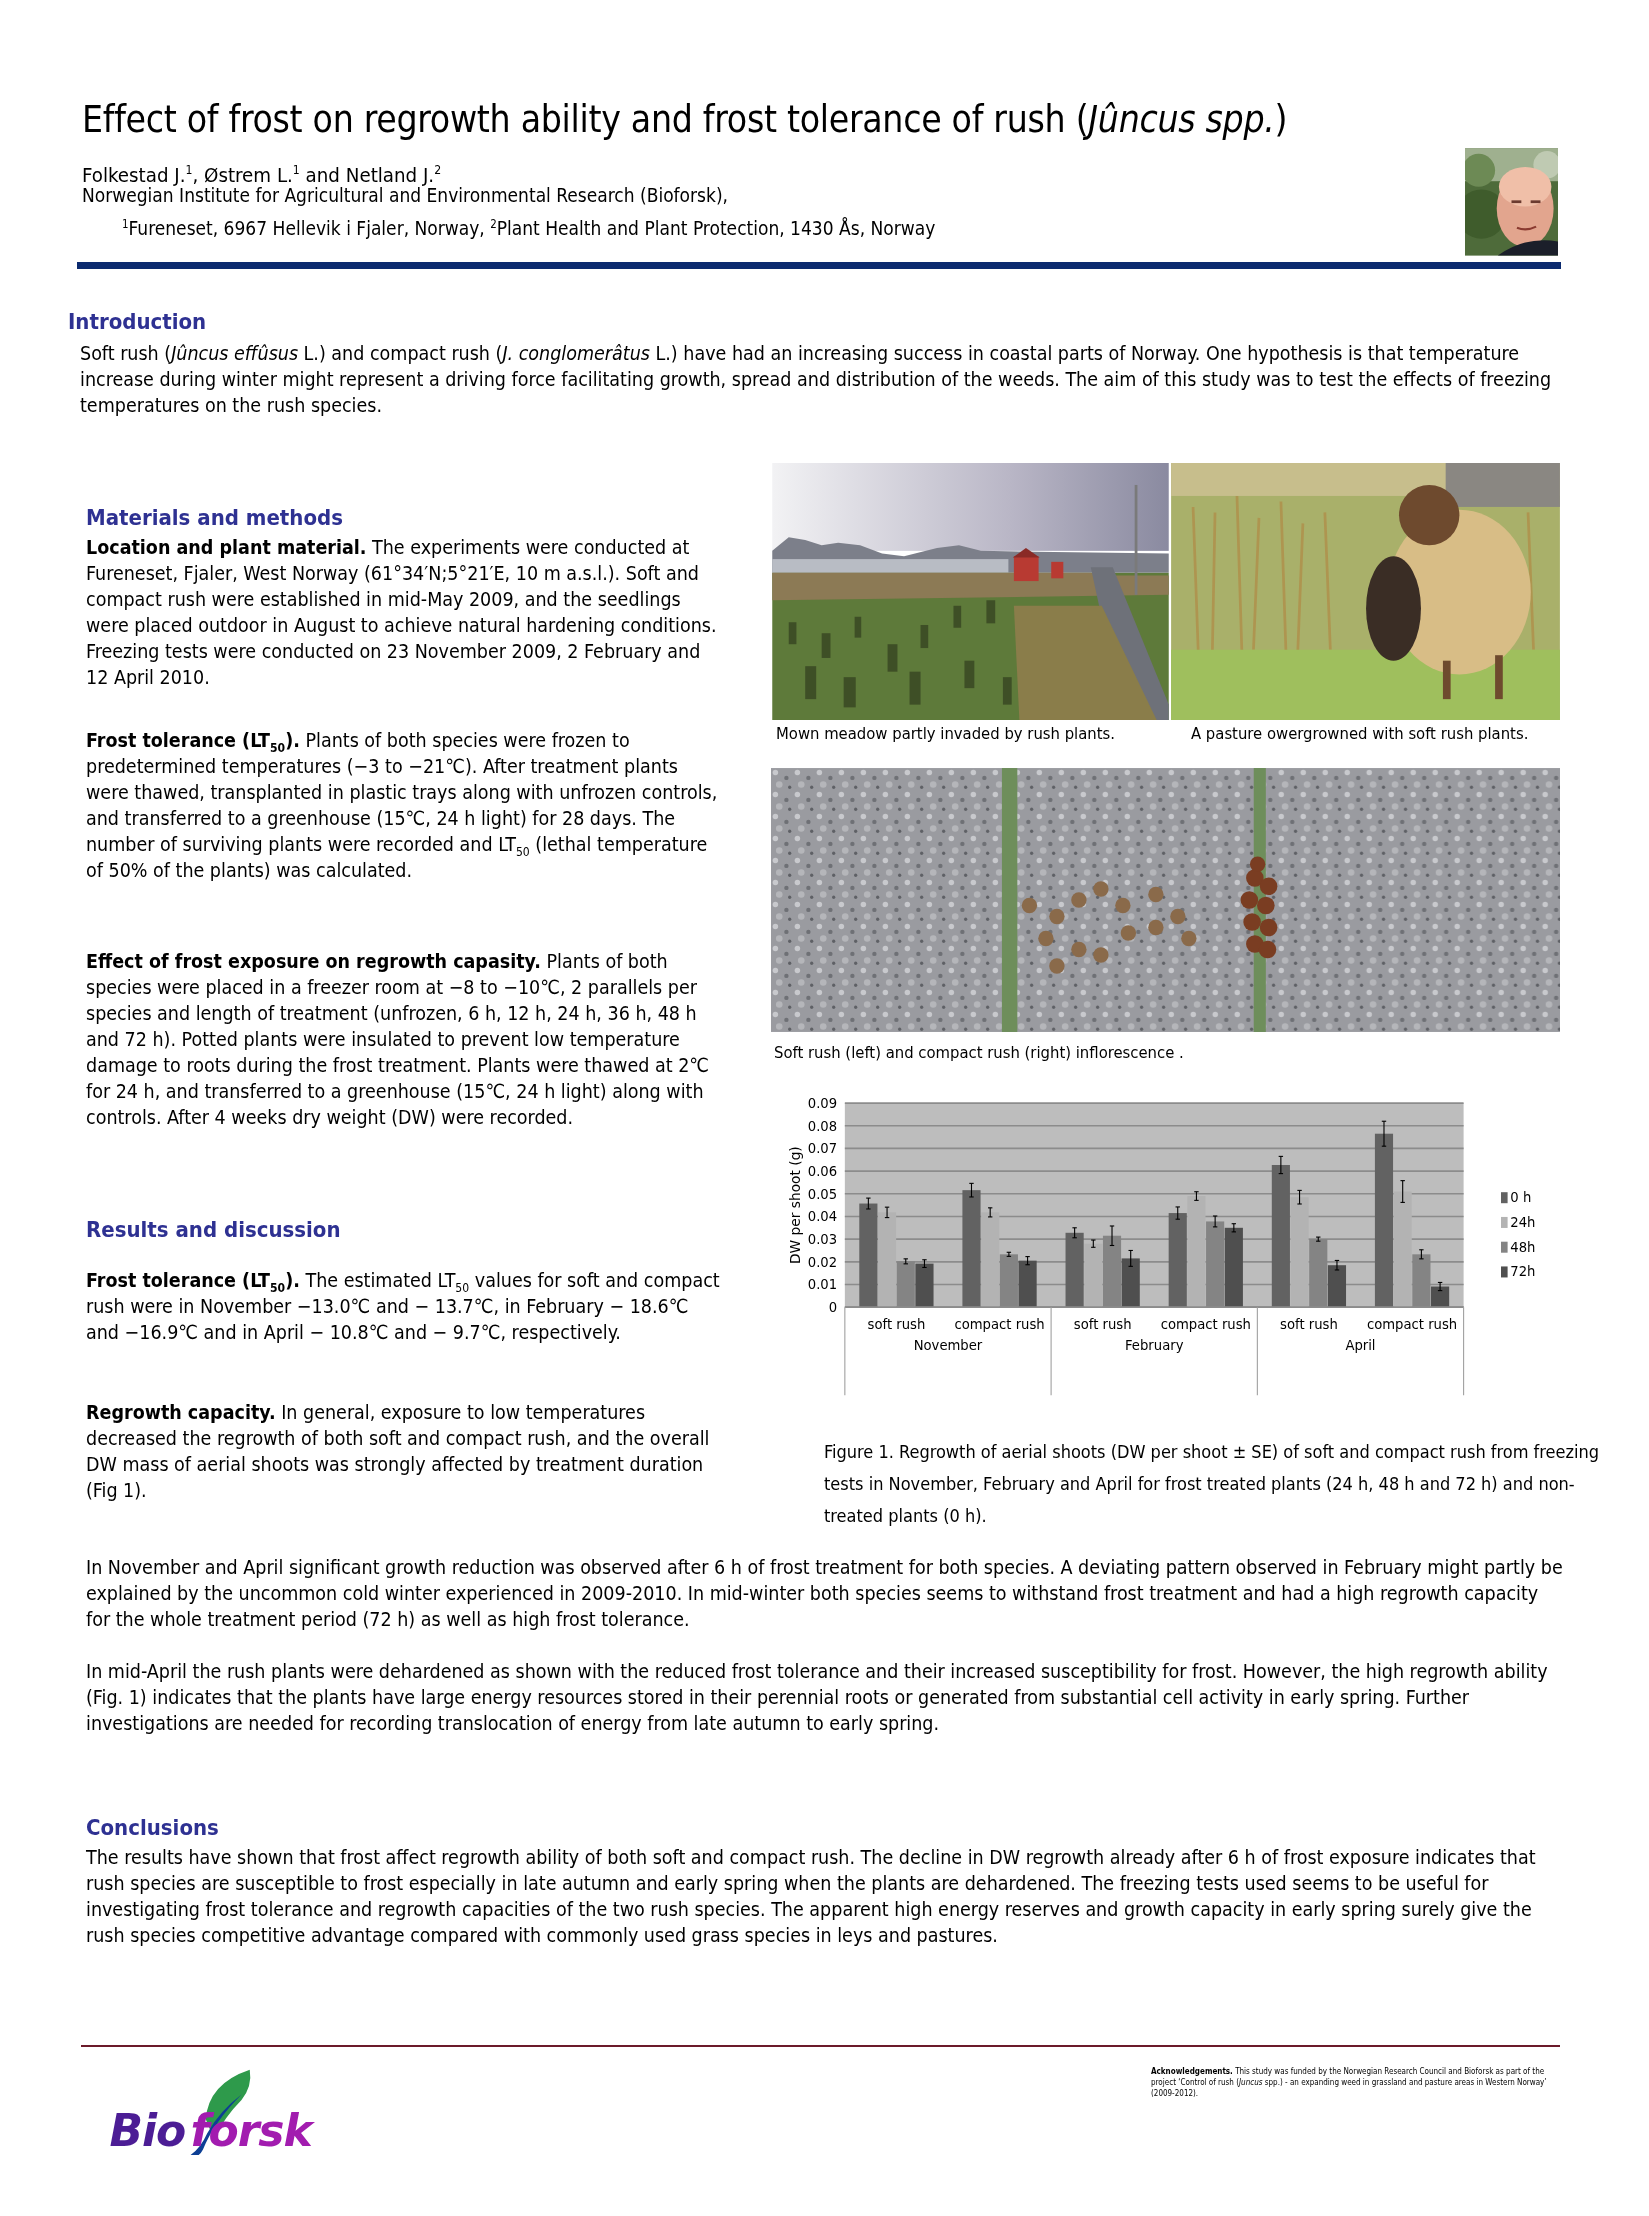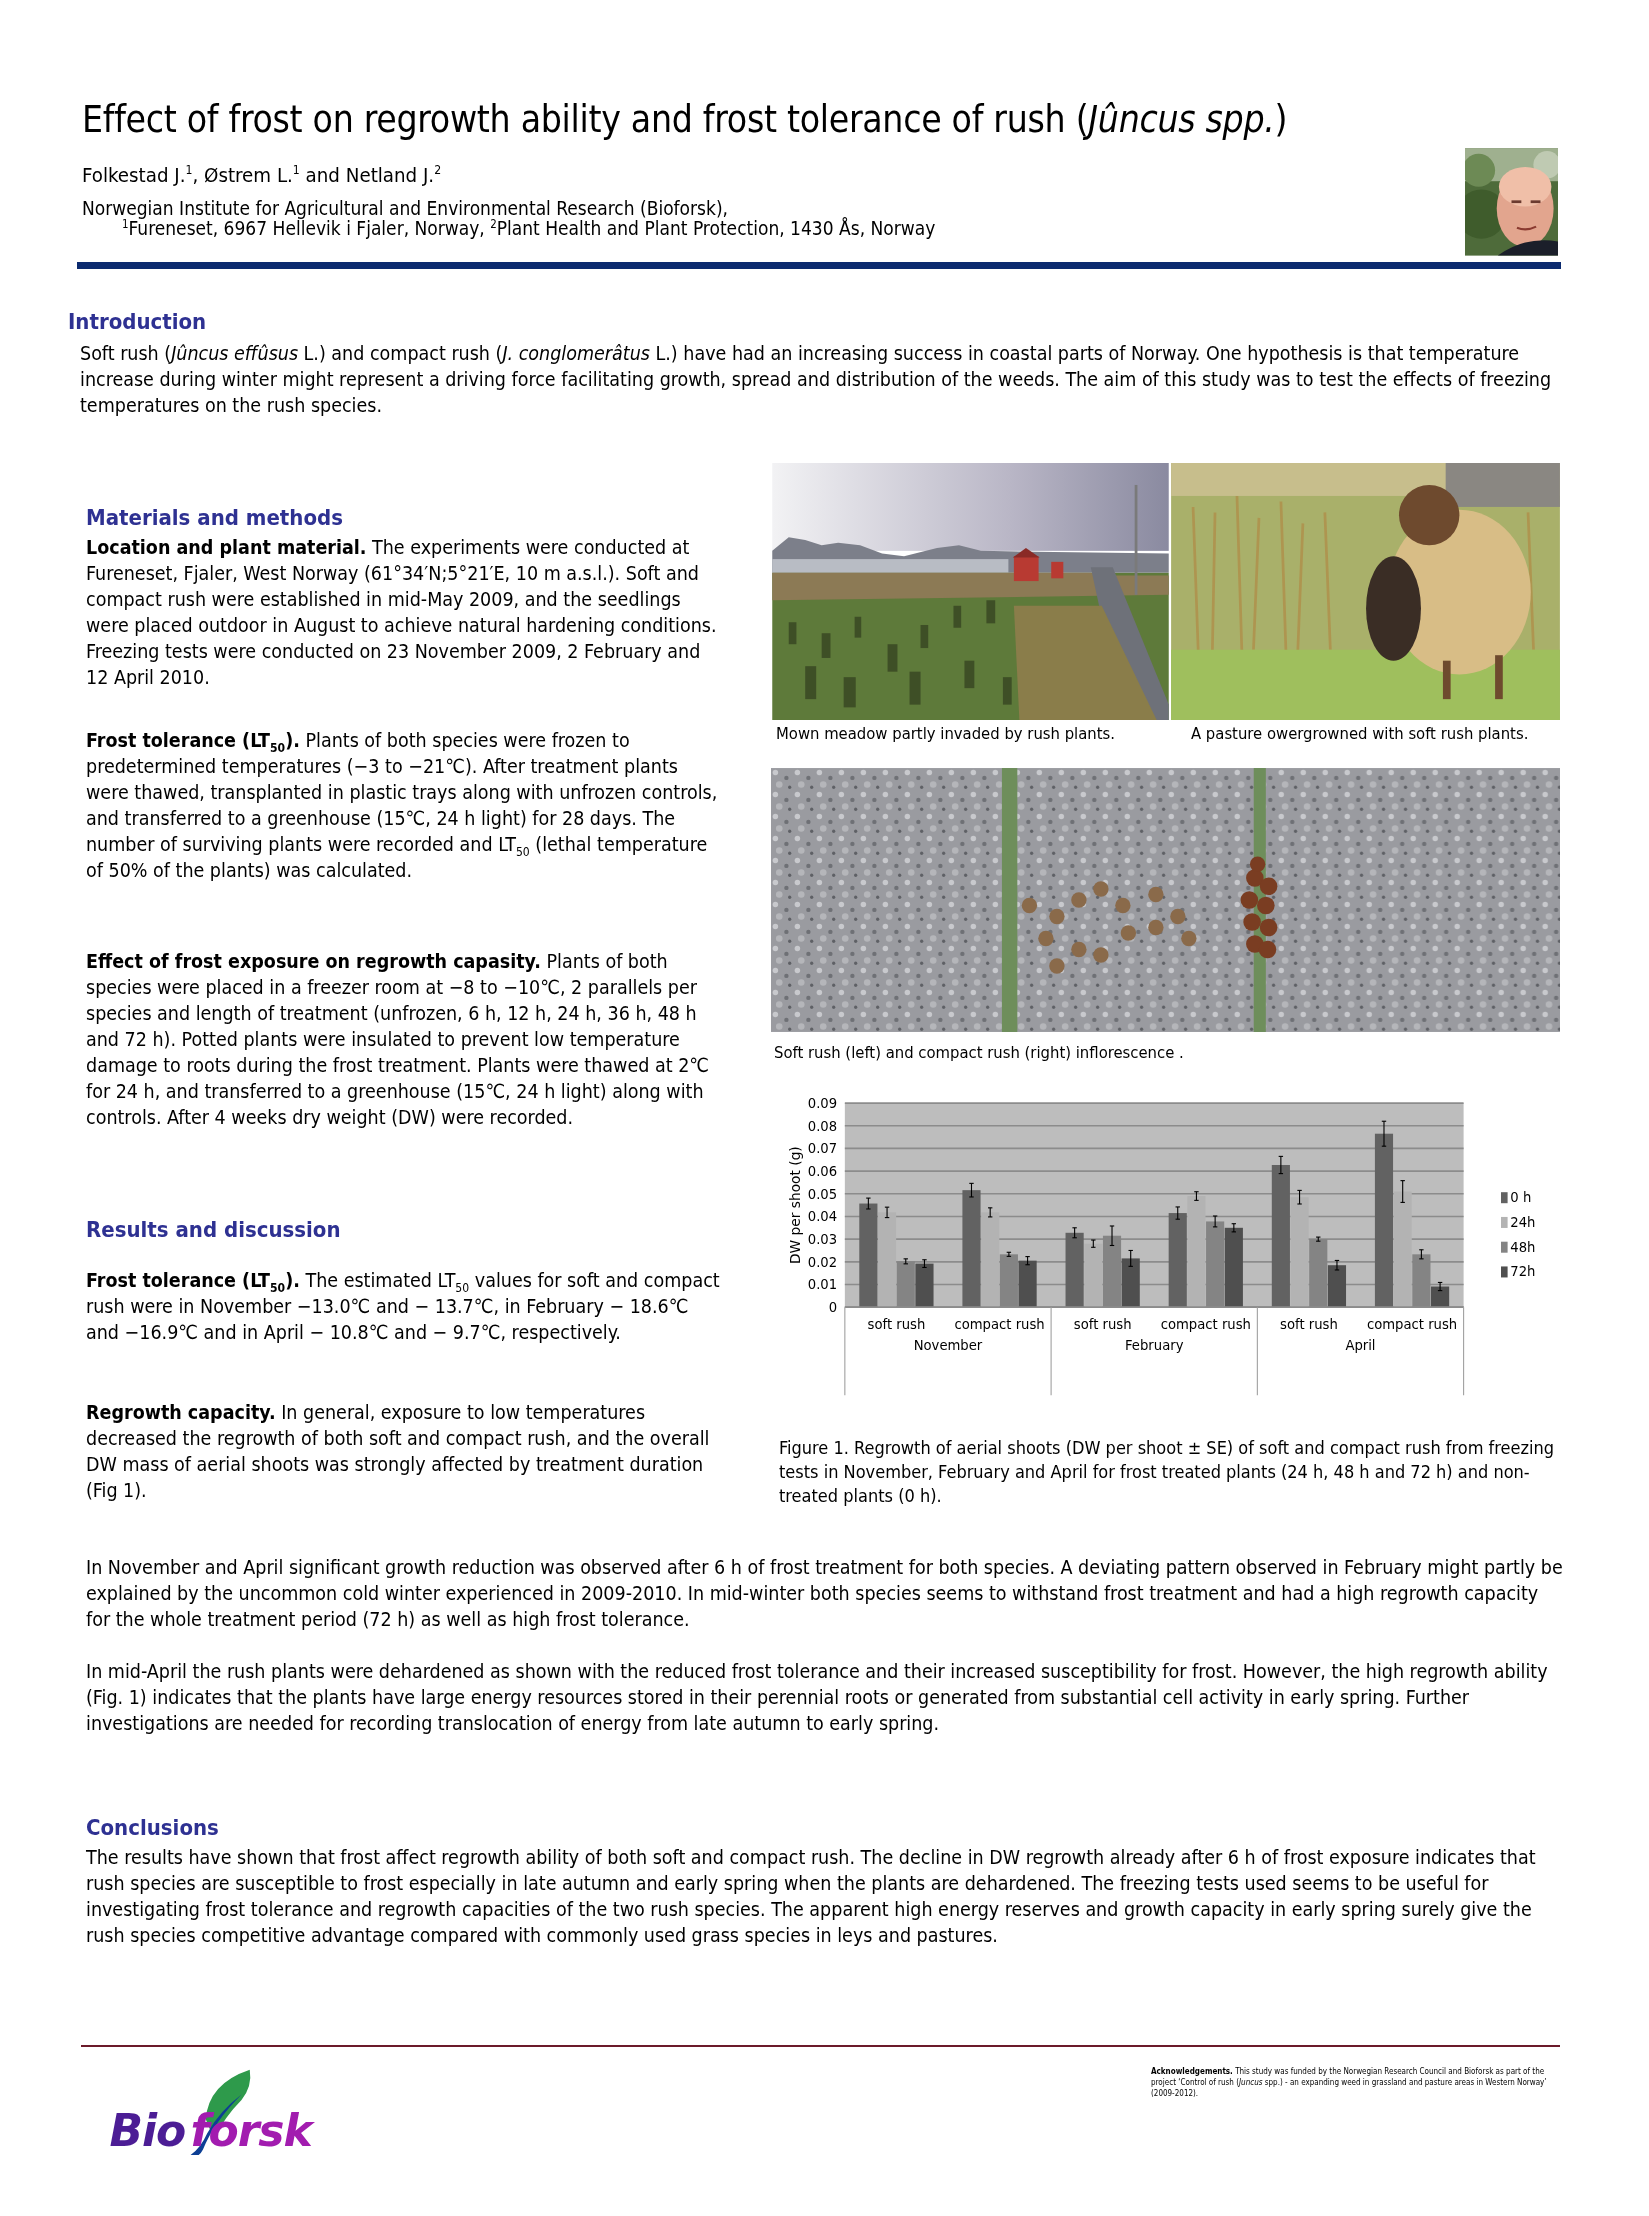--- a/index.html
+++ b/index.html
@@ -27,21 +27,21 @@
   .logo { left:115px; top:2067px; width:209px; height:88px; }
 </style>
 </head>
 <body>
 
 <div class="abs title"><span>Effect of frost on regrowth ability and frost tolerance of rush (</span><i>Jûncus spp.</i><span>)</span></div>
 
 <div class="abs authors">
   <span>Folkestad J.</span><sup>1</sup><span>, </span><span>Østrem L.</span><sup>1</sup><span> and </span><span>Netland J.</span><sup>2</sup>
 </div>
-<div class="abs affil" style="top:197px;">Norwegian Institute for Agricultural and Environmental Research (Bioforsk),</div>
+<div class="abs affil" style="top:184px;">Norwegian Institute for Agricultural and Environmental Research (Bioforsk),</div>
 <div class="abs affil" style="top:217px;margin-left:40px;"><sup>1</sup><span>Fureneset, 6967 Hellevik i Fjaler, Norway, </span><sup>2</sup><span>Plant Health and Plant Protection, 1430 Ås, Norway</span></div>
 
 <div class="abs portrait">
   <svg width="93" height="108" viewBox="0 0 170 196">
     <rect width="170" height="196" fill="#4e6b3a"></rect>
     <rect x="0" y="0" width="170" height="60" fill="#9fb08f"></rect>
     <circle cx="25" cy="40" r="30" fill="#6d8a55"></circle>
     <circle cx="30" cy="120" r="45" fill="#3f5c2c"></circle>
     <circle cx="150" cy="30" r="25" fill="#bfcab2"></circle>
     <ellipse cx="110" cy="110" rx="52" ry="70" fill="#e2a58e"></ellipse>
@@ -314,21 +314,21 @@
       <rect x="1320" y="184" width="12" height="20" fill="#626262"></rect>
       <text x="1337" y="202" font-size="24" font-family="DejaVu Sans, sans-serif">0 h</text>
       <rect x="1320" y="229" width="12" height="20" fill="#b3b3b3"></rect>
       <text x="1337" y="247" font-size="24" font-family="DejaVu Sans, sans-serif">24h</text>
       <rect x="1320" y="274" width="12" height="20" fill="#848484"></rect>
       <text x="1337" y="292" font-size="24" font-family="DejaVu Sans, sans-serif">48h</text>
       <rect x="1320" y="319" width="12" height="20" fill="#4f4f4f"></rect>
       <text x="1337" y="337" font-size="24" font-family="DejaVu Sans, sans-serif">72h</text>
     </svg>
 </div>
-<div class="abs body-text" style="left:779px; top:1436px; width:786px; font-size:18px; line-height:24px;">Figure 1. Regrowth of aerial shoots (DW per shoot ± SE) of soft and compact rush from freezing tests in November, February and April for frost treated plants (24 h, 48 h and 72 h) and non-treated plants (0 h).</div>
+<div class="abs body-text" style="left:824px; top:1436px; width:786px; font-size:18px; line-height:32px;">Figure 1. Regrowth of aerial shoots (DW per shoot ± SE) of soft and compact rush from freezing tests in November, February and April for frost treated plants (24 h, 48 h and 72 h) and non-treated plants (0 h).</div>
 
 <div class="abs body-text" style="left:86px; top:1555px; width:1479px;">In November and April significant growth reduction was observed after 6 h of frost treatment for both species. A deviating pattern observed in February might partly be explained by the uncommon cold winter experienced in 2009-2010. In mid-winter both species seems to withstand frost treatment and had a high regrowth capacity for the whole treatment period (72 h) as well as high frost tolerance.</div>
 <div class="abs body-text" style="left:86px; top:1659px; width:1479px;">In mid-April the rush plants were dehardened as shown with the reduced frost tolerance and their increased susceptibility for frost. However, the high regrowth ability (Fig. 1) indicates that the plants have large energy resources stored in their perennial roots or generated from substantial cell activity in early spring. Further investigations are needed for recording translocation of energy from late autumn to early spring.</div>
 
 <div class="abs heading" style="left:86px; top:1815px;">Conclusions</div>
 <div class="abs body-text" style="left:86px; top:1845px; width:1484px;">The results have shown that frost affect regrowth ability of both soft and compact rush. The decline in DW regrowth already after 6 h of frost exposure indicates that rush species are susceptible to frost especially in late autumn and early spring when the plants are dehardened. The freezing tests used seems to be useful for investigating frost tolerance and regrowth capacities of the two rush species. The apparent high energy reserves and growth capacity in early spring surely give the rush species competitive advantage compared with commonly used grass species in leys and pastures.</div>
 
 <div class="abs footer-rule"></div>
 <div class="abs logo">
   <svg width="209" height="88" viewBox="0 0 380 160">

